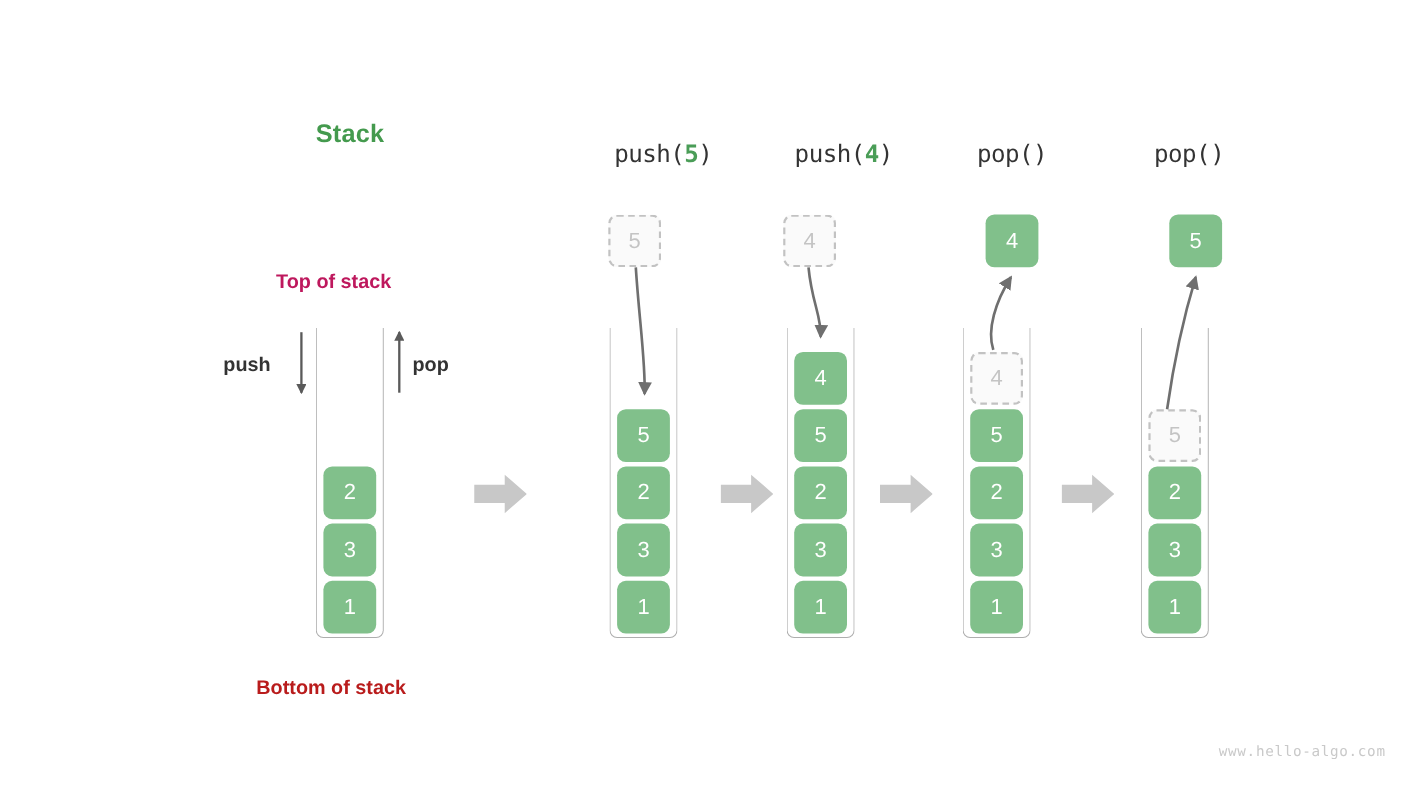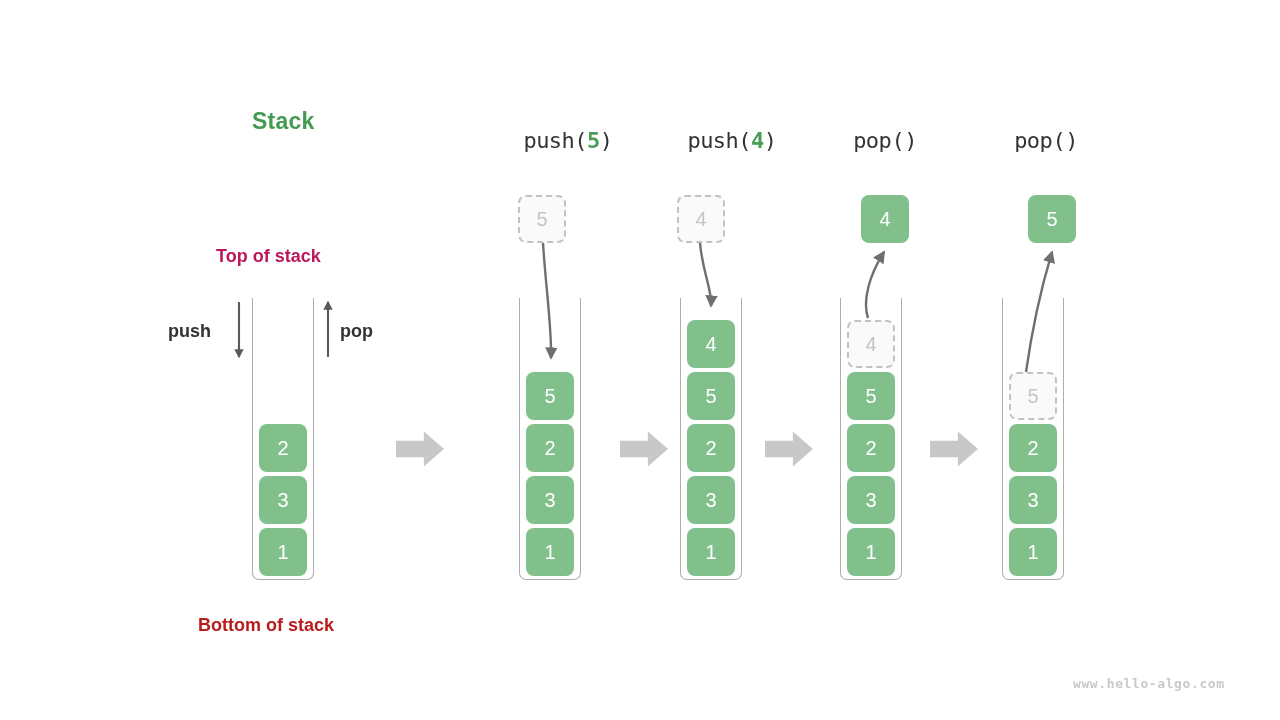--- a/index.html
+++ b/index.html
@@ -12,20 +12,21 @@
     height: 720px;
     position: relative;
     overflow: hidden;
     font-family: "Liberation Sans", sans-serif;
     -webkit-font-smoothing: antialiased;
   }
 
   .canvas {
     position: absolute;
     inset: 0;
+    margin-left: 35px;
   }
 
   
   .stack-title {
     position: absolute;
     left: 252px;
     top: 108px;
     font-size: 23px;
     font-weight: bold;
     color: #449a4e;
@@ -66,21 +67,20 @@
     color: #333333;
   }
   .watermark {
     position: absolute;
     left: 1073px;
     top: 676px;
     font-family: "DejaVu Sans Mono", "Liberation Mono", monospace;
     font-size: 13px;
     color: #c9c9c9;
     letter-spacing: .6px;
-    font-weight: bold;
   }
 
   
   .op-label {
     position: absolute;
     top: 128px;
     font-family: "DejaVu Sans Mono", "Liberation Mono", monospace;
     font-size: 22px;
     color: #333333;
     white-space: nowrap;

